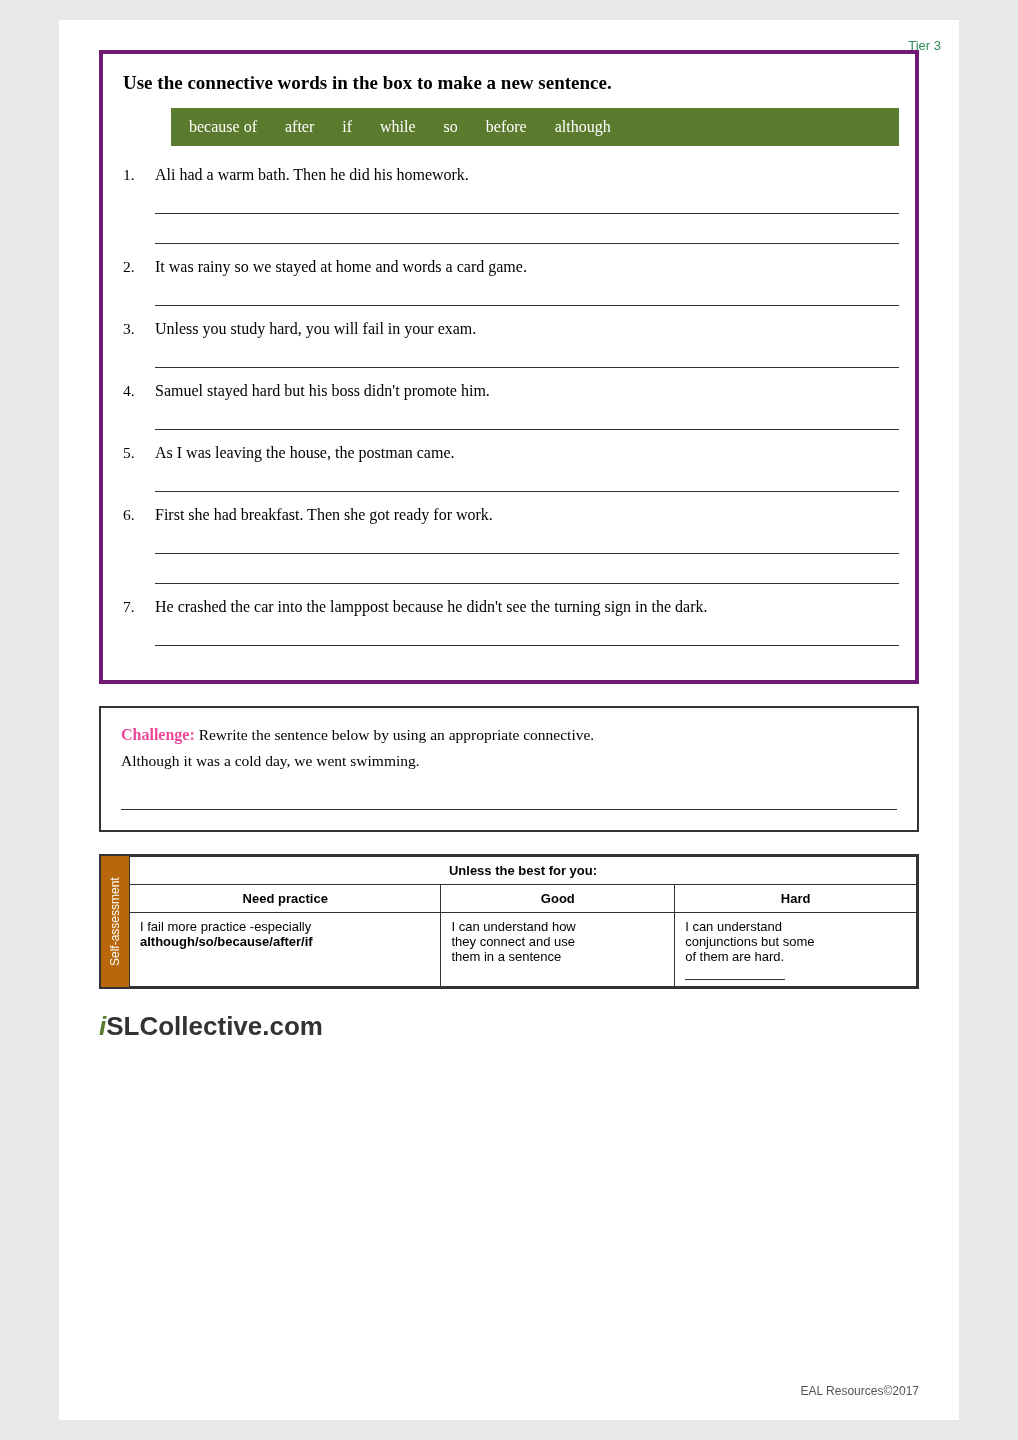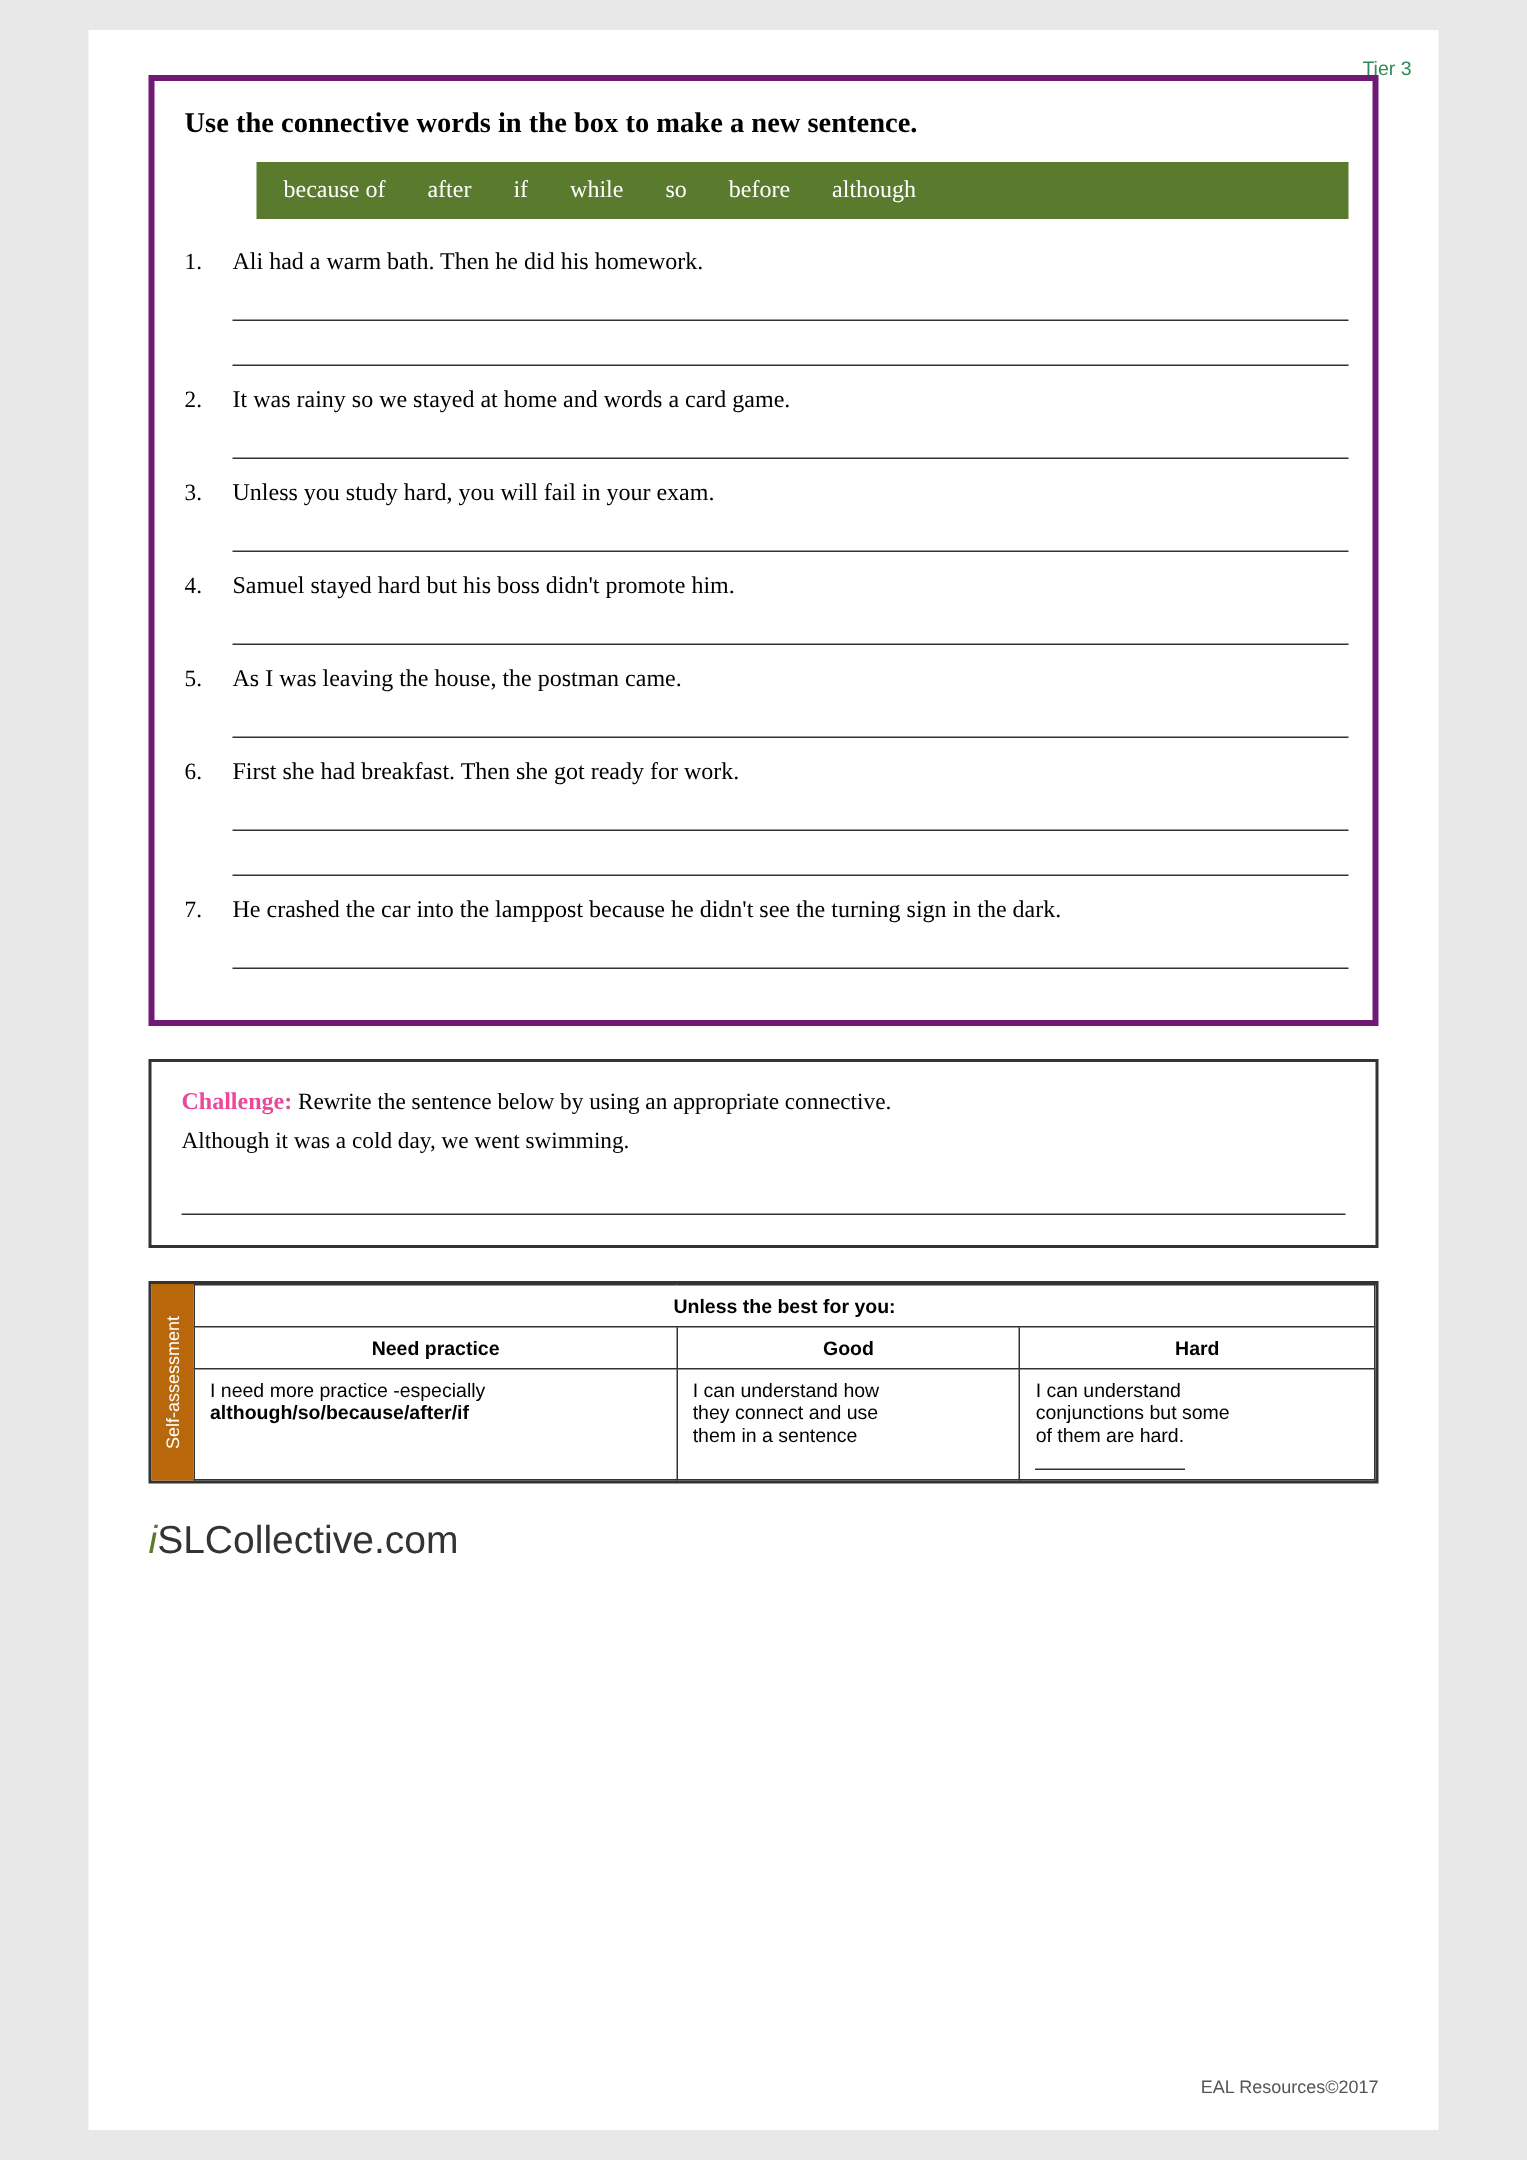--- a/index.html
+++ b/index.html
@@ -173,21 +173,21 @@
       font-weight: bold;
       font-size: 13px;
     }
 
     .bold-text {
       font-weight: bold;
     }
 
     .footer-brand {
       font-size: 26px;
-      font-weight: normal;
+      font-weight: bold;
       color: #333;
       font-family: Arial, sans-serif;
     }
 
     .footer-brand span.i-letter {
       color: #5a7a2e;
       font-style: italic;
     }
 
     .footer-copyright {
@@ -311,21 +311,21 @@
         </tr>
         <tr>
           <th>Need practice</th>
           <th>Good</th>
           <th>Hard</th>
         </tr>
       </thead>
       <tbody>
         <tr>
           <td>
-            <span>I need more practice -especially</span><br>
+            <span>I fail more practice -especially</span><br>
             <span class="bold-text">although/so/because/after/if</span>
           </td>
           <td>
             I can understand how<br>they connect and use<br>them in a sentence
           </td>
           <td>
             I can understand<br>conjunctions but some<br>of them are hard.<br>
             <div style="border-bottom:1.5px solid #333; width:100px; height:12px; margin-top:4px;"></div>
           </td>
         </tr>

